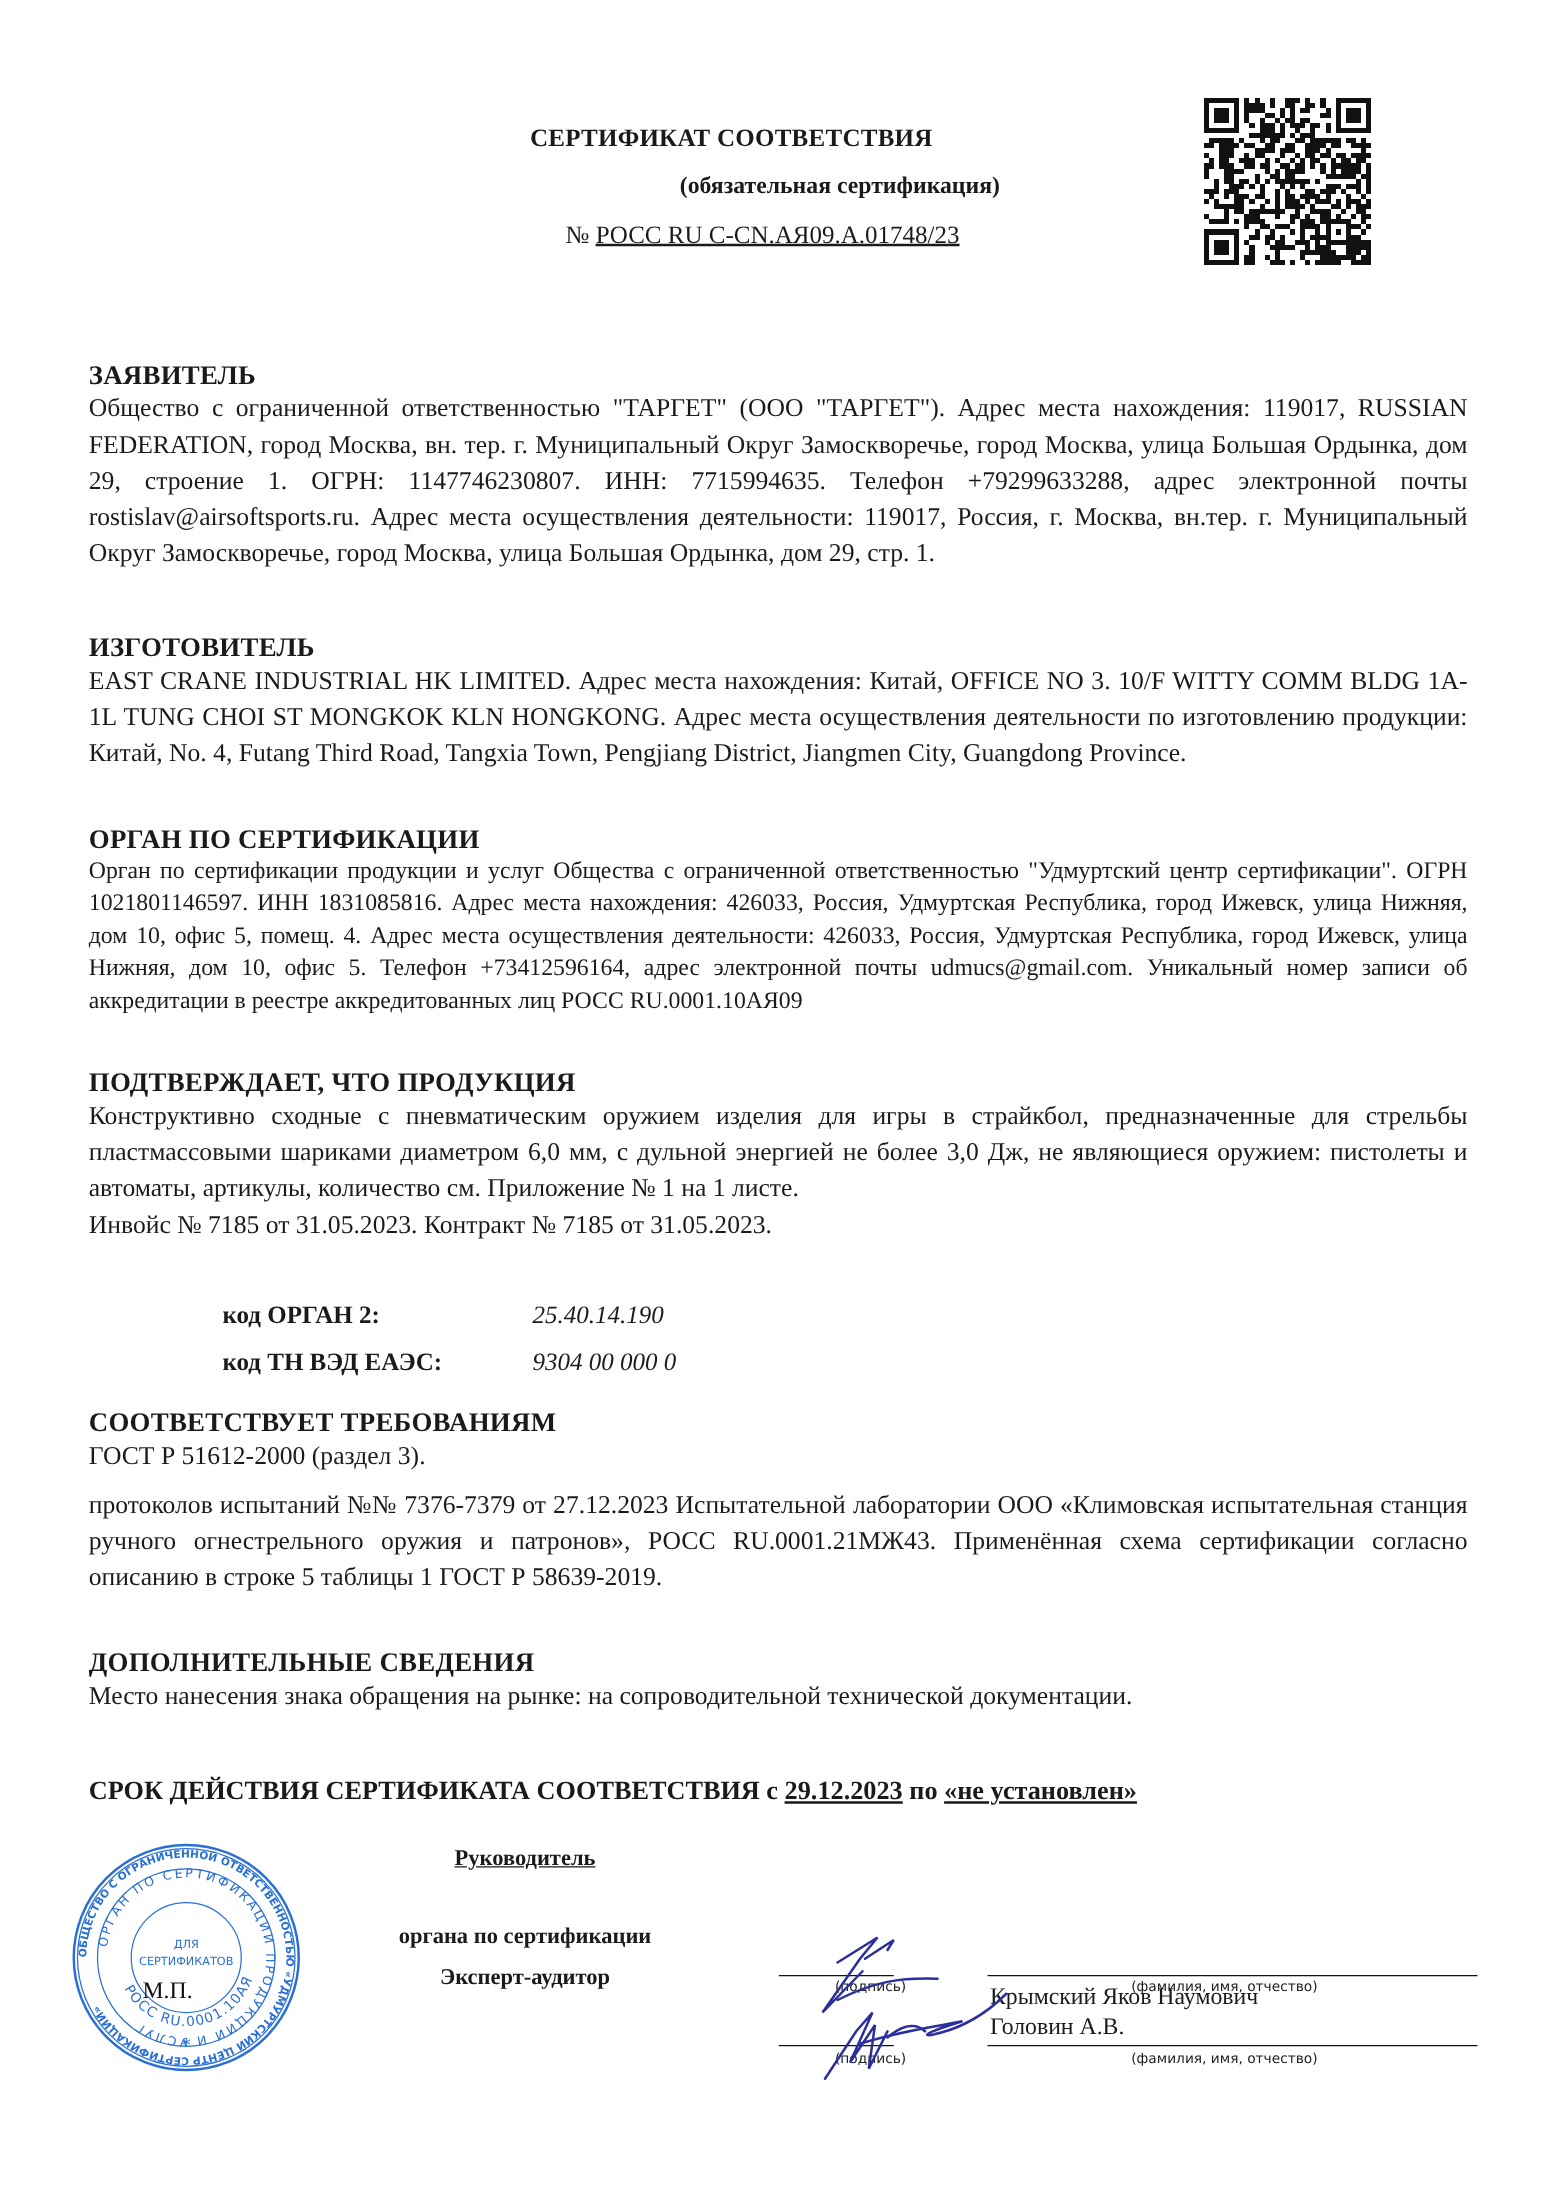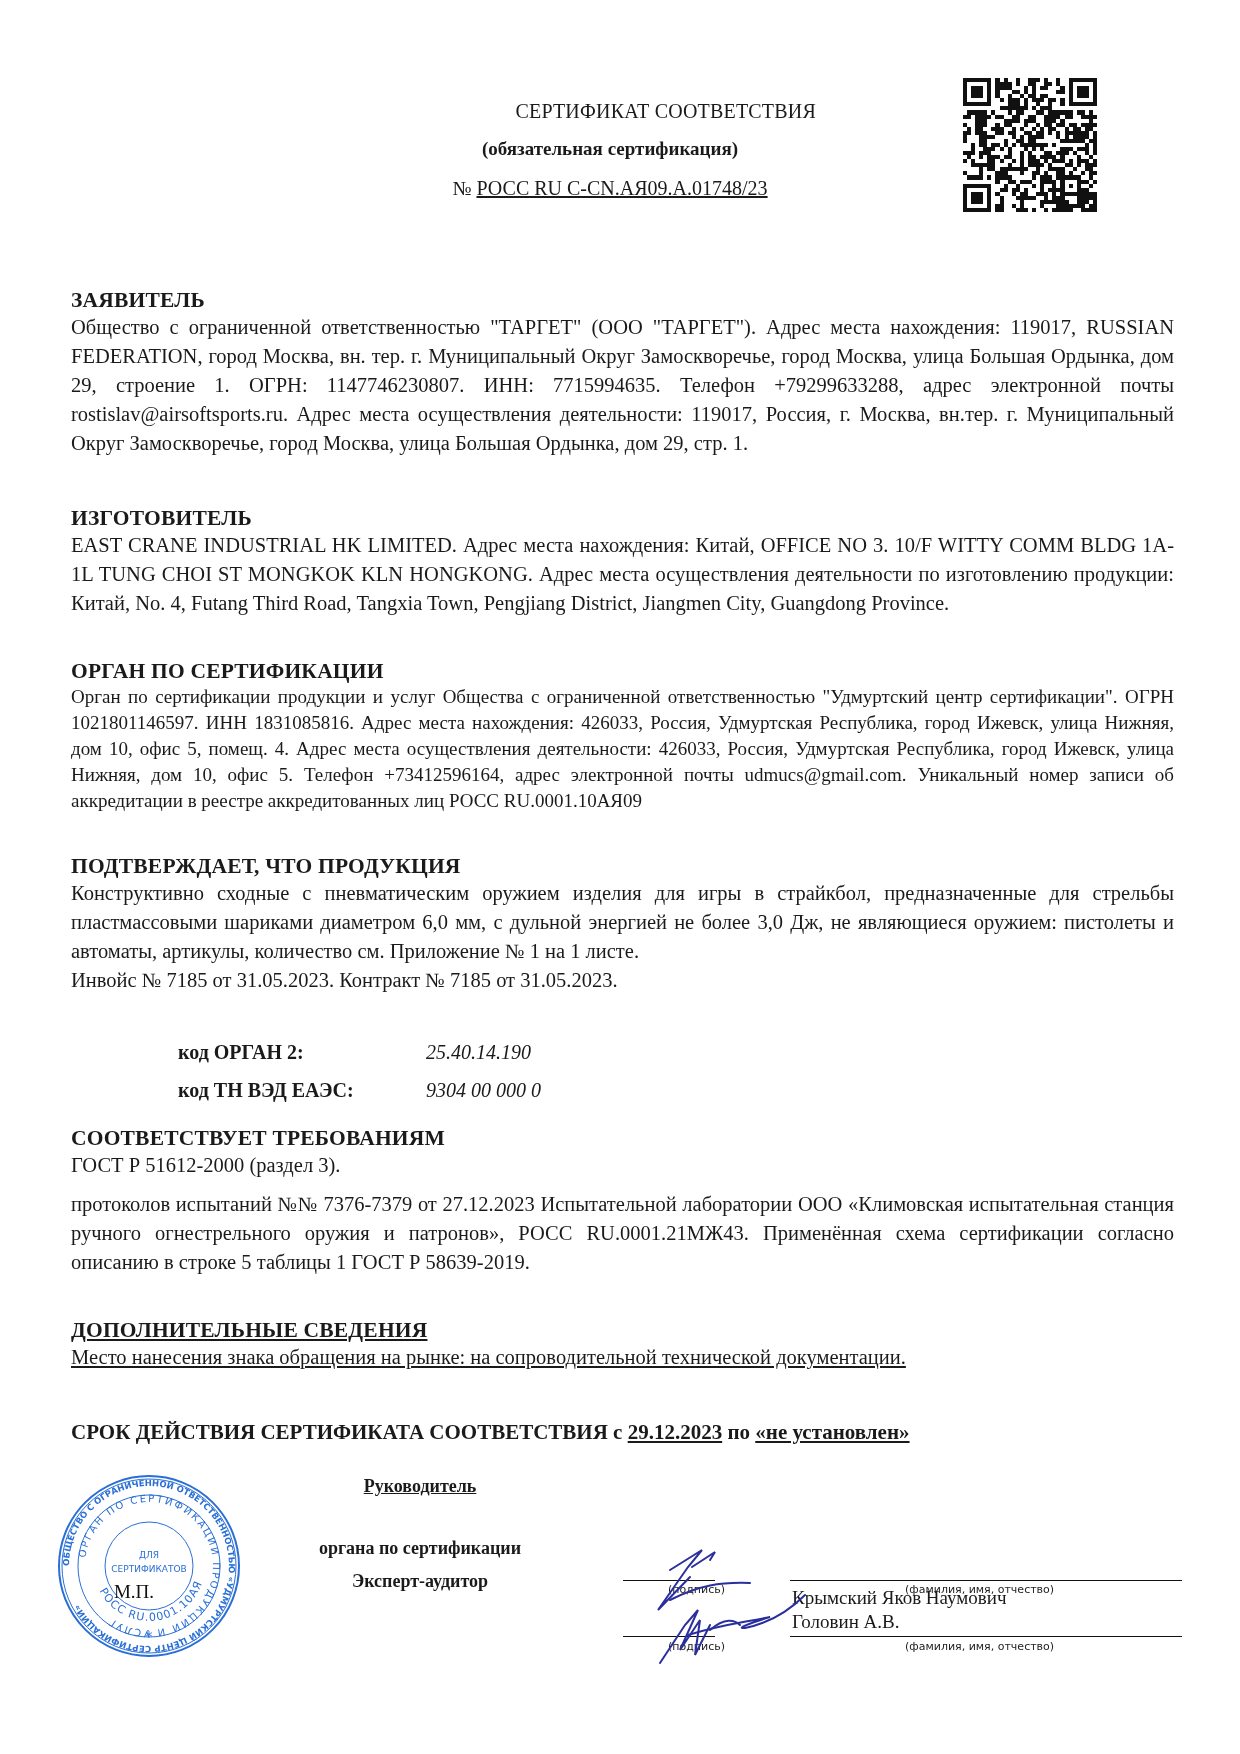--- a/index.html
+++ b/index.html
@@ -1,22 +1,22 @@
 <!DOCTYPE html>
 <html><head>
 <meta charset="utf-8">
 <style>
   html, body { margin: 0; padding: 0; background: #ffffff; }
   body {
     width: 1240px; height: 1754px; position: relative; overflow: hidden;
     font-family: "Liberation Serif", "DejaVu Serif", serif; color: #1a1a1a;
   }
   .abs { position: absolute; }
-  .title { top: 100px; left: 436px; width: 380px; text-align: right; font-weight: normal; font-size: 20px; letter-spacing: 0.2px; }
-  .subtitle { top: 138px; left: 420px; width: 380px; text-align: center; font-weight: bold; font-size: 19px; }
+  .title { top: 100px; left: 424px; width: 380px; text-align: left; font-weight: bold; font-size: 20px; letter-spacing: 0.2px; }
+  .subtitle { top: 138px; left: 420px; width: 380px; text-align: right; font-weight: bold; font-size: 19px; }
   .number { top: 177px; left: 400px; width: 420px; text-align: center; font-size: 20px; }
   .number .u { text-decoration: underline; }
   .qr { left: 963px; top: 78px; width: 134px; height: 134px; }
   .section { position: absolute; left: 71px; width: 1103px; }
   .sh { font-weight: bold; font-size: 21.5px; line-height: 26px; letter-spacing: 0.2px; }
   .st { font-size: 20.5px; line-height: 29px; text-align: justify; text-align-last: left; }
   .st.sm { font-size: 19px; line-height: 26px; }
   .codes { position: absolute; left: 178px; top: 1033px; font-size: 20px; }
   .code-row { height: 38px; display: flex; align-items: center; }
   .code-label { width: 248px; font-weight: bold; font-size: 20px; }
@@ -573,21 +573,21 @@
 
 <div class="section" style="top:1125px;">
   <div class="sh">СООТВЕТСТВУЕТ ТРЕБОВАНИЯМ</div>
   <div class="st">ГОСТ Р 51612-2000 (раздел 3).</div>
 </div>
 
 <div class="section" style="top:1190px;">
   <div class="st">протоколов испытаний №№ 7376-7379 от 27.12.2023 Испытательной лаборатории ООО «Климовская испытательная станция ручного огнестрельного оружия и патронов», РОСС RU.0001.21МЖ43. Применённая схема сертификации согласно описанию в строке 5 таблицы 1 ГОСТ Р 58639-2019.</div>
 </div>
 
-<div class="section" style="top:1317px;text-decoration:underline;">
+<div class="section" style="top:1317px;">
   <div class="sh">ДОПОЛНИТЕЛЬНЫЕ СВЕДЕНИЯ</div>
   <div class="st">Место нанесения знака обращения на рынке: на сопроводительной технической документации.</div>
 </div>
 
 <div class="abs validity">
   <span>СРОК ДЕЙСТВИЯ СЕРТИФИКАТА СООТВЕТСТВИЯ</span>
   <span>с</span>
   <span class="u">29.12.2023</span>
   <span>по</span>
   <span class="u">«не установлен»</span>

